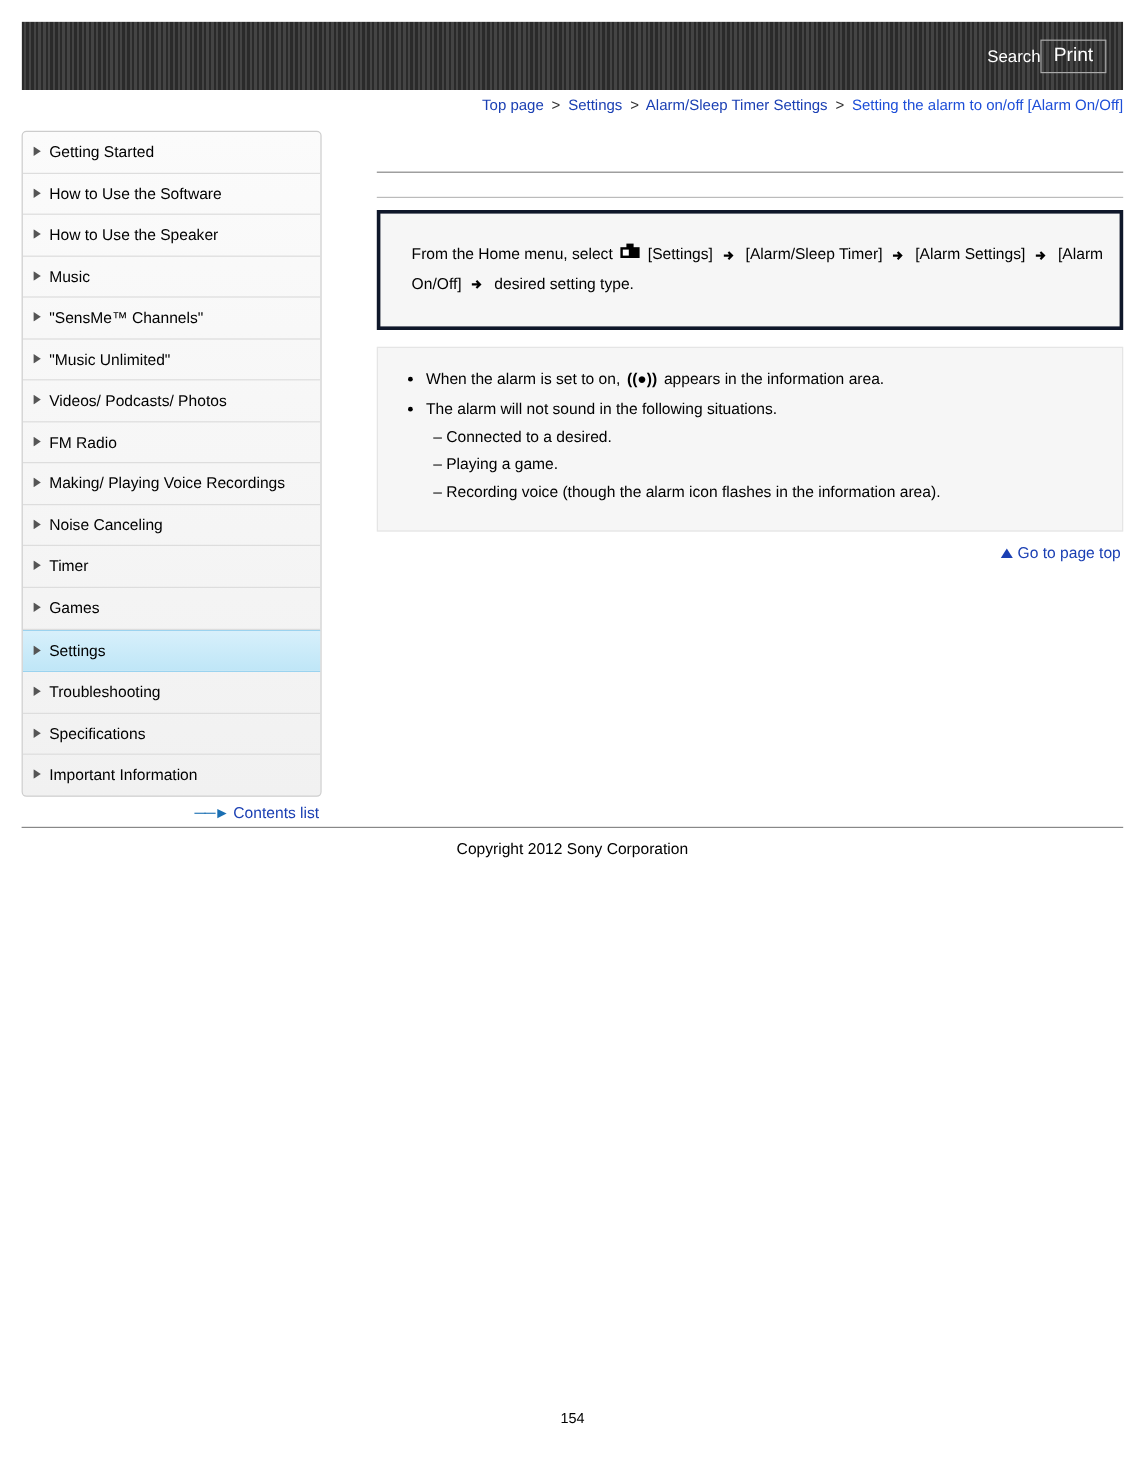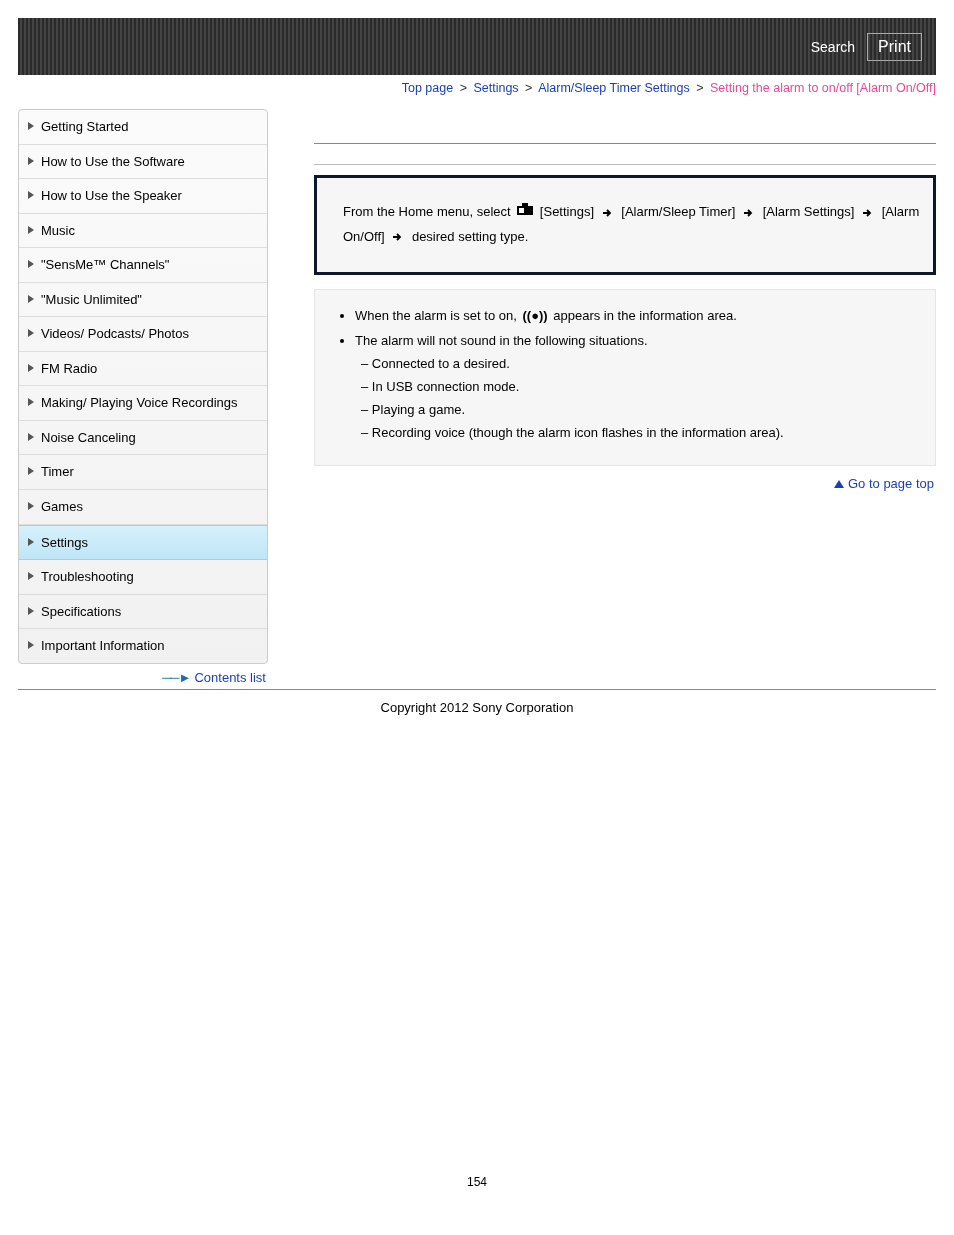--- a/index.html
+++ b/index.html
@@ -7,30 +7,30 @@
   .page { width: 954px; margin: 0 auto; }
 
   .topbar {
     height: 75px;
     background: repeating-linear-gradient(90deg, #2a2a2a 0, #2a2a2a 2px, #444 2px, #444 4px);
     border-top: 18px solid #fff;
     border-left: 18px solid #fff;
     border-right: 18px solid #fff;
     position: relative;
   }
-  .topbar-inner { position:absolute; right:14px; top:50%; transform:translateY(-50%); display:flex; align-items:center; gap:12px;}
+  .topbar-inner { position:absolute; right:14px; top:50%; transform:translateY(-50%); display:flex; align-items:center; gap:0;}
   .search-link { color:#fff; text-decoration:none; font-size:14px; }
   .print-btn { color:#fff; background:transparent; border:1px solid #aaa; padding:4px 10px; font-size:16px; cursor:pointer;}
 
   .body-wrap { padding: 0 18px; }
 
   .breadcrumb { text-align:right; color:#666; font-size:12.5px; padding: 6px 0 14px 0; }
   .breadcrumb a { color:#1a3fb3; text-decoration:none; }
   .breadcrumb span.sep { color:#333; padding:0 3px;}
-  .breadcrumb .current { color:#ec4899; }
+  .breadcrumb .current { color:#1d4ed8; }
 
   .columns { display:flex; align-items:flex-start; }
 
   .sidebar { width: 250px; flex:0 0 250px; }
   .sidebar ul { list-style:none; border:1px solid #ccc; border-radius:4px; overflow:hidden; background: linear-gradient(#fbfbfb,#f1f1f1);}
   .sidebar li { border-bottom:1px solid #ddd; }
   .sidebar li:last-child { border-bottom:none;}
   .sidebar a.navlink { display:flex; align-items:flex-start; padding:8px 10px 8px 8px; color:#000; text-decoration:none; font-size:13px; line-height:1.35;}
   .sidebar a.navlink .arrow { flex:0 0 14px; display:inline-block; margin-top:4px;}
   .sidebar a.navlink .arrow svg { display:block;}
@@ -295,21 +295,20 @@
           <ul class="bullets">
             <li>
               <span>When the alarm is set to on, </span>
               <span class="alarm-icon">((●))</span>
               <span> appears in the information area.</span>
             </li>
             <li>
               <span>The alarm will not sound in the following situations.</span>
               <ul class="sub" id="sub-notes">
                   <li>Connected to a desired.</li>
-                  <li>In USB connection mode.</li>
                   <li>Playing a game.</li>
                   <li>Recording voice (though the alarm icon flashes in the information area).</li>
                 </ul>
             </li>
           </ul>
         </div>
 
         <div class="gotop">
           <a href="#"><span class="up-tri"></span><span>Go to page top</span></a>
         </div>

